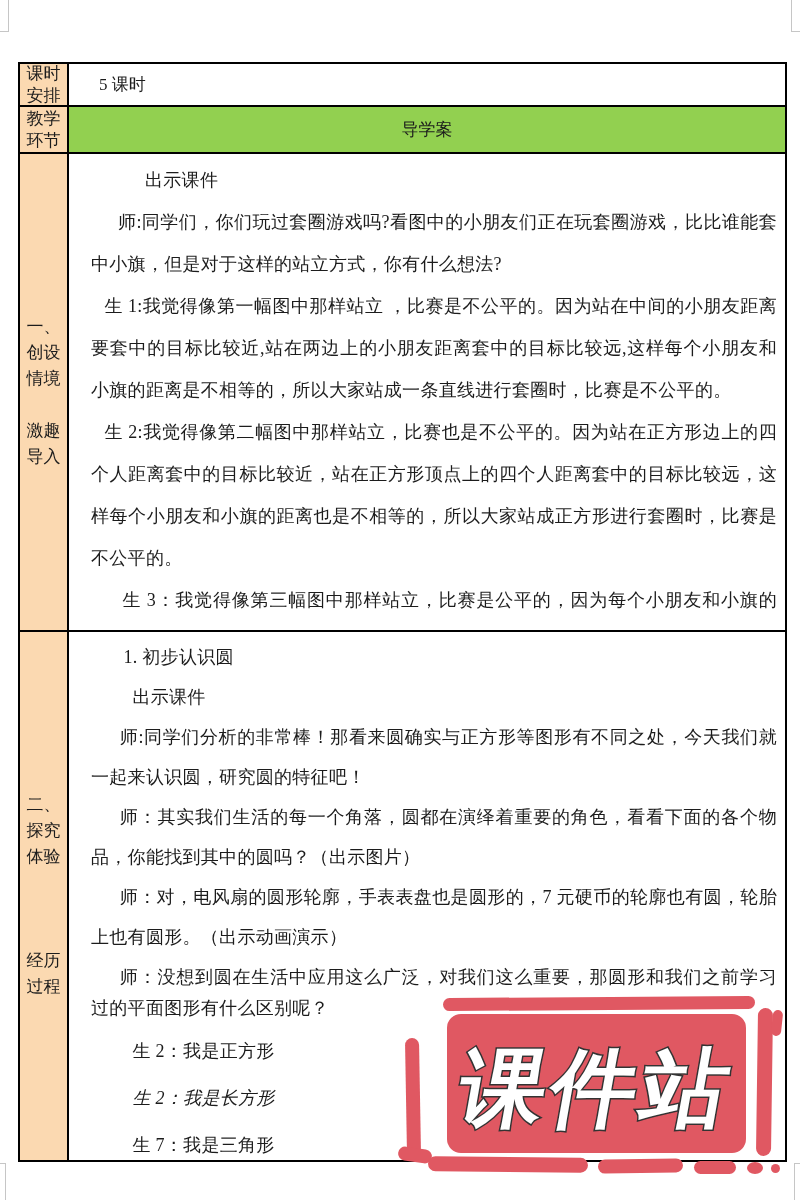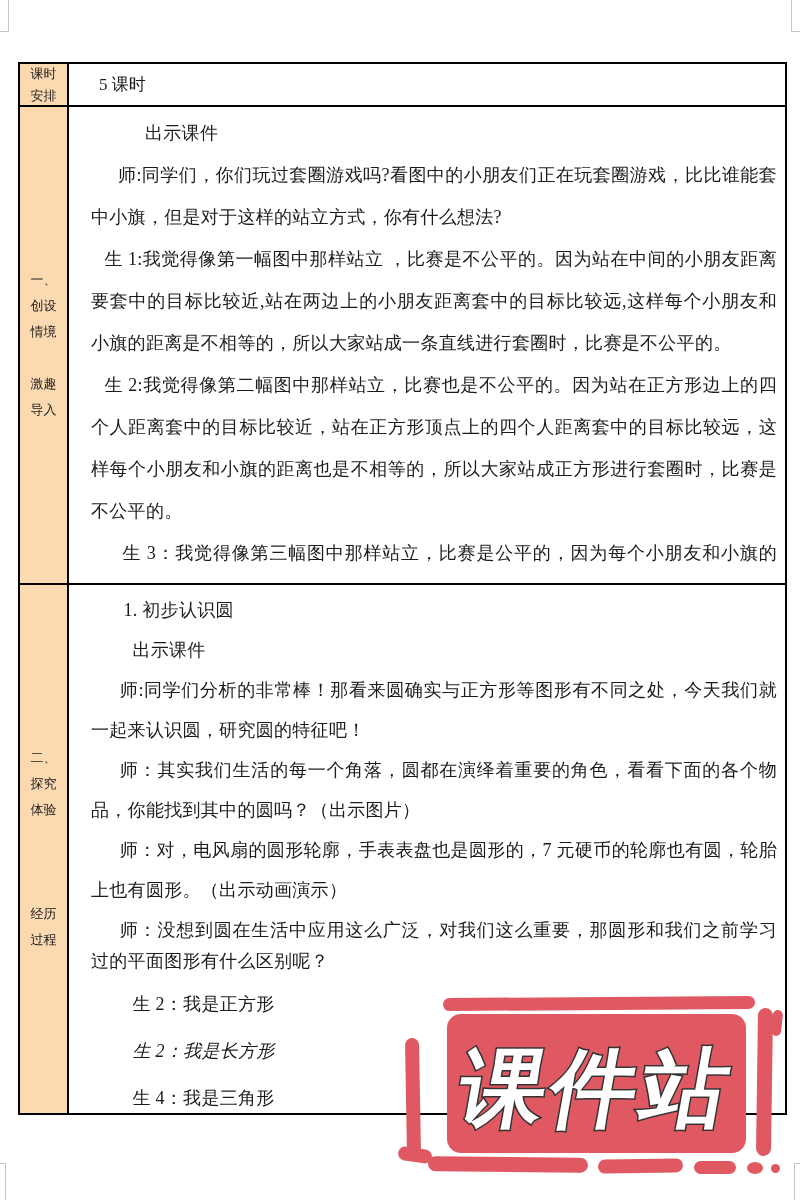--- a/index.html
+++ b/index.html
@@ -14,21 +14,21 @@
 
   
   table.doc-table {
     position:absolute; left:18px; top:62px; width:769px;
     border-collapse:collapse; table-layout:fixed;
   }
   td { border:2px solid #000; padding:0; vertical-align:middle; }
 
   td.hdr { width:47px; background:var(--header-bg,#fbd9b1); }
   .hdr-inner { display:flex; flex-direction:column; justify-content:center;
-               align-items:center; text-align:center; font-size:13px; }
+               align-items:center; text-align:center; font-size:17px; }
   .hdr-inner div { white-space:nowrap; }
   .hdr-s .hl { line-height:22px; height:22px; }
   .hdr-t .hl { line-height:26px; height:26px; }
   .hi41 { height:41px; } .hi45 { height:45px; }
   .hi471 { height:471px; } .hi523 { height:523px; }
 
   .cell-val { font-size:17px; }
   .cell-val .vw { height:41px; display:flex; align-items:center; padding-left:30px; }
 
   .cell-green { background:var(--highlight-bg,#92d050); text-align:center; font-size:17px; }
@@ -81,20 +81,33 @@
           </div>
     </td>
     <td class="cell-val">
       <div class="vw">
             <span>5 课时</span>
           </div>
     </td>
   </tr>
   <tr>
     <td class="hdr">
+      <div class="hdr-inner hdr-s hi45">
+            <div class="hl">教学</div>
+            <div class="hl">环节</div>
+          </div>
+    </td>
+    <td class="cell-green">
+      <div class="vw">
+            <span>导学案</span>
+          </div>
+    </td>
+  </tr>
+  <tr>
+    <td class="hdr">
       <div class="hdr-inner hdr-t hi471">
             <div class="hl">一、</div>
             <div class="hl">创设</div>
             <div class="hl">情境</div>
             <div class="hl">&nbsp;</div>
             <div class="hl">激趣</div>
             <div class="hl">导入</div>
           </div>
     </td>
     <td class="cell-content">
@@ -123,21 +136,21 @@
     <td class="cell-content">
       <div class="cw hi523 sec2">
             <p class="para" style="text-indent: 1.8em;">1. 初步认识圆</p>
             <p class="para" style="text-indent: 2.3em;">出示课件</p>
             <p class="para" style="text-indent: 1.6em;">师:同学们分析的非常棒！那看来圆确实与正方形等图形有不同之处，今天我们就一起来认识圆，研究圆的特征吧！</p>
             <p class="para" style="text-indent: 1.6em;">师：其实我们生活的每一个角落，圆都在演绎着重要的角色，看看下面的各个物品，你能找到其中的圆吗？（出示图片）</p>
             <p class="para" style="text-indent: 1.6em;">师：对，电风扇的圆形轮廓，手表表盘也是圆形的，7 元硬币的轮廓也有圆，轮胎上也有圆形。（出示动画演示）</p>
             <p class="para tight" style="text-indent: 1.6em; font-family: Liberation Serif, serif;">师：没想到圆在生活中应用这么广泛，对我们这么重要，那圆形和我们之前学习过的平面图形有什么区别呢？</p>
             <p class="para gap" style="text-indent: 2.3em;">生 2：我是正方形</p>
             <p class="para gap" style="text-indent: 2.3em; font-style: italic;">生 2：我是长方形</p>
-            <p class="para gap" style="text-indent: 2.3em;">生 4：我是三角形</p>
+            <p class="para gap" style="text-indent: 2.3em;">生 7：我是三角形</p>
           </div>
     </td>
   </tr>
 </tbody>
   </table>
 
 <div>
   <div class="bs bs-top"></div>
   <div class="bs bs-right"></div>
   <div class="bs bs-rblob"></div>

